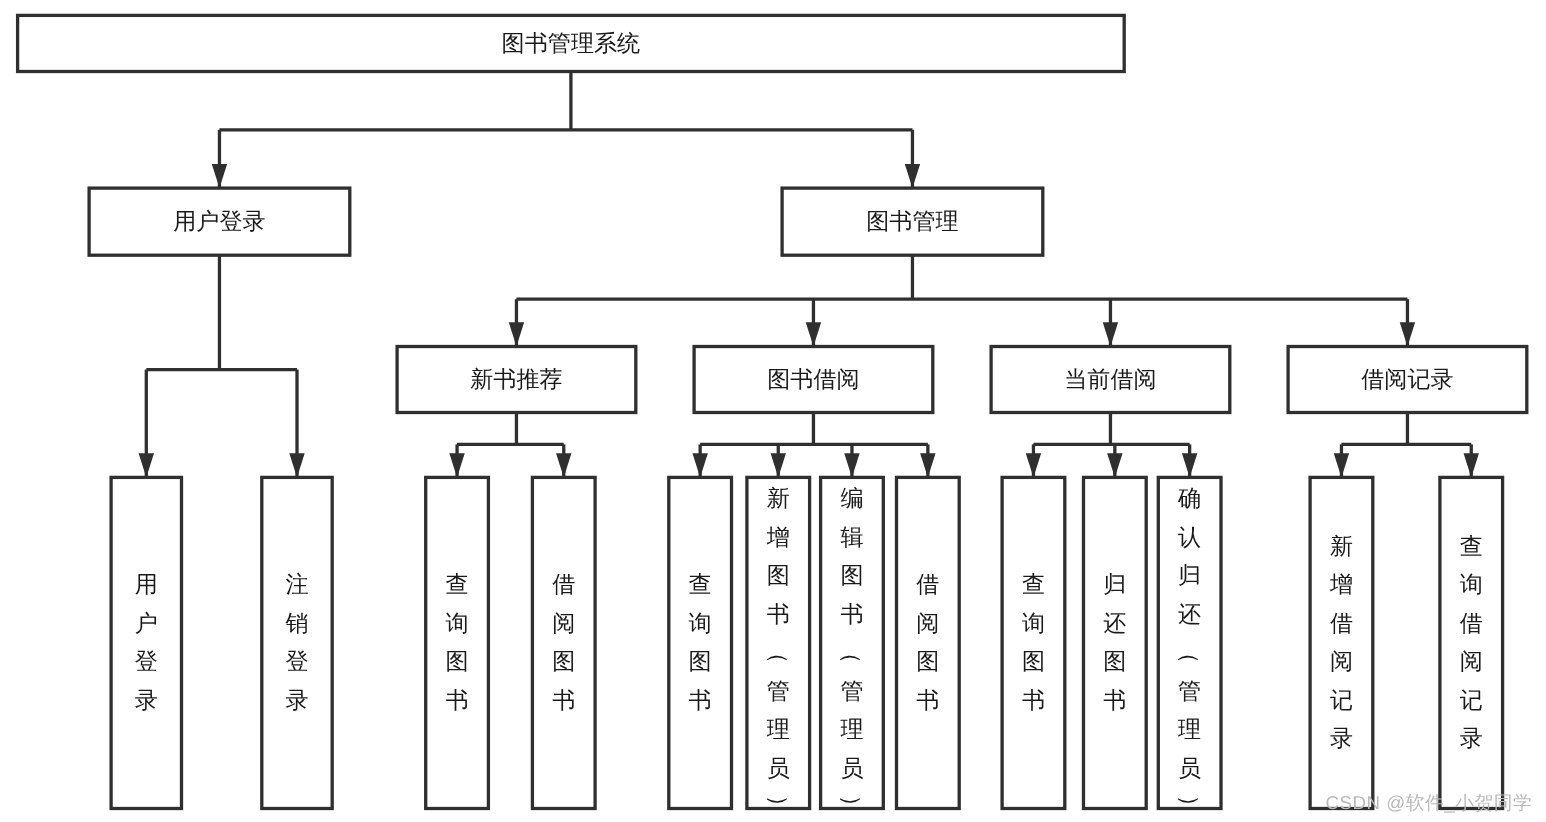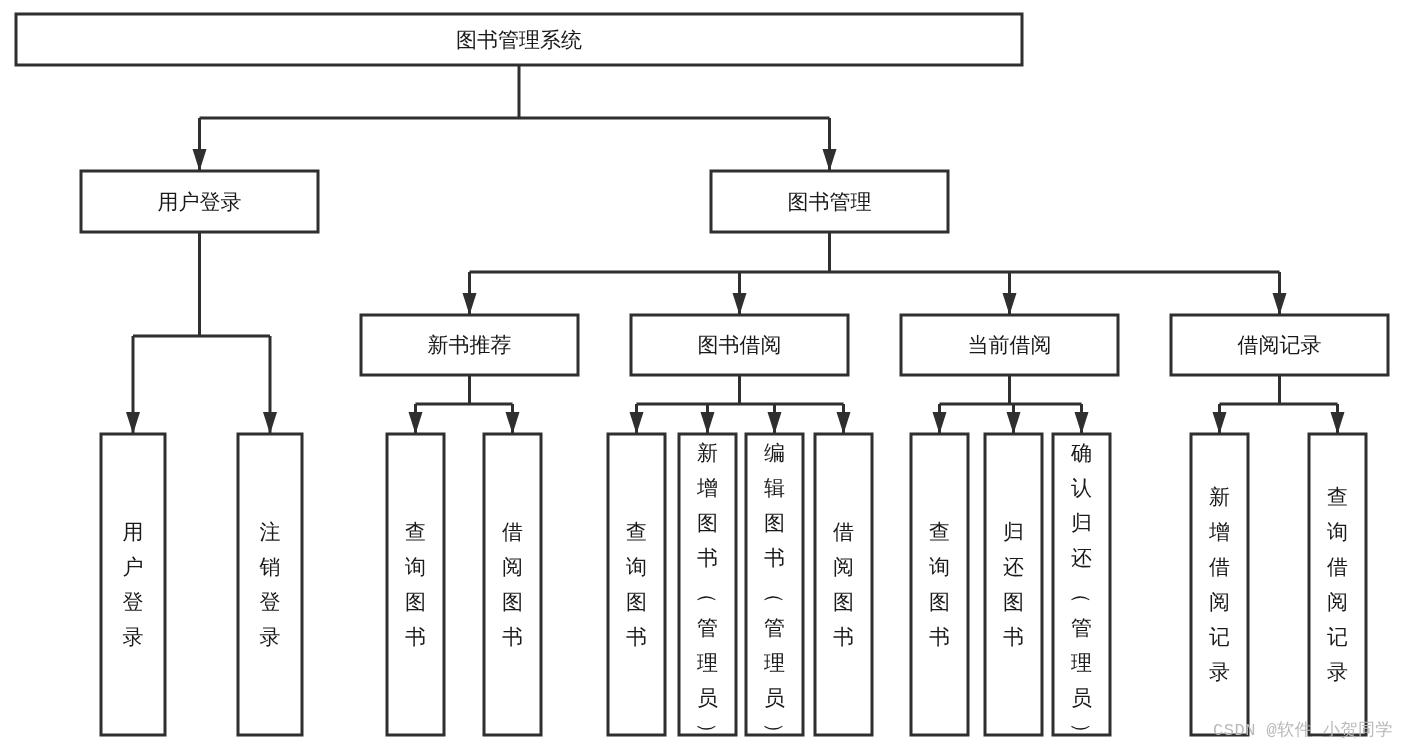--- a/index.html
+++ b/index.html
@@ -55,21 +55,21 @@
   .leaf-label-char {
     fill: #1a1a1a;
     font-family: "DejaVu Sans", "Liberation Sans", sans-serif;
     font-size: 21px;
     text-anchor: middle;
   }
   .watermark {
     position: absolute;
     right: 12px;
     bottom: 6px;
-    font-family: Liberation Mono, monospace;
+    font-family: Liberation Sans, sans-serif;
     font-size: 17px;
     color: #b9b9b9;
     white-space: nowrap;
     letter-spacing: 0.5px;
     pointer-events: none;
   }
 </style>
 </head>
 <body>
 

